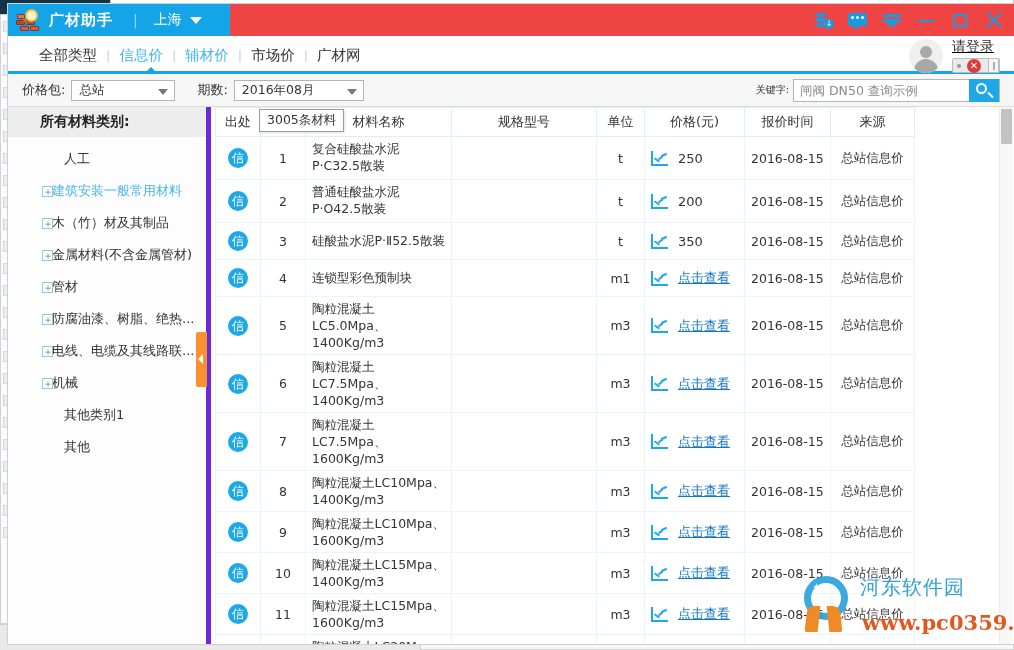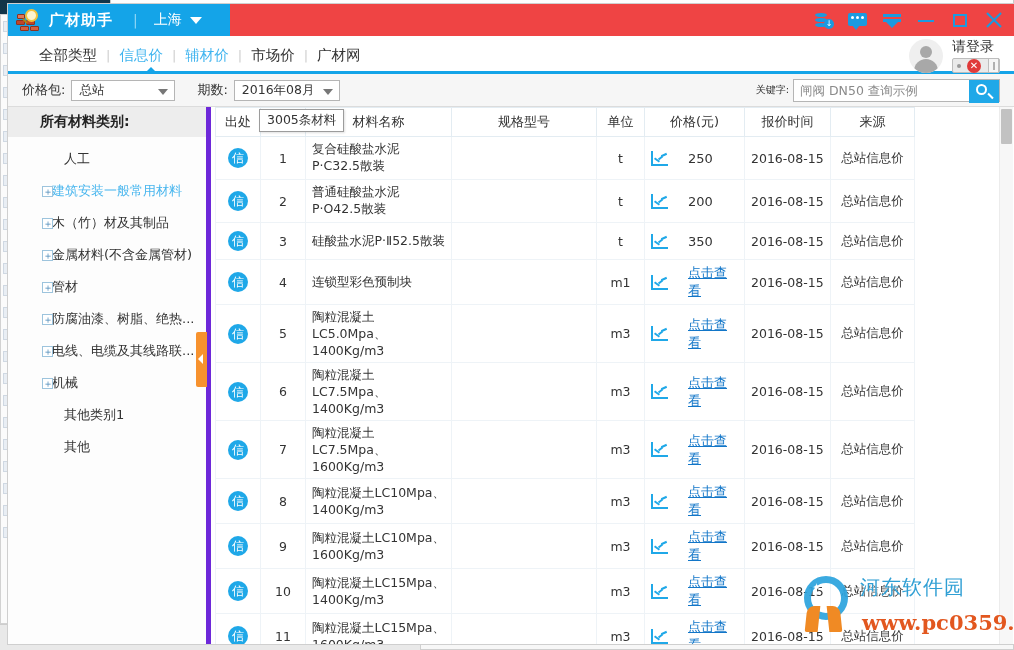--- a/index.html
+++ b/index.html
@@ -160,21 +160,21 @@
   }
   .login-area {
     position: absolute; right: 14px; top: 2px; display: flex; align-items: center; gap: 9px;
   }
   .avatar {
     width: 34px; height: 34px; border-radius: 50%; background: #efefef;
     position: relative; overflow: hidden;
   }
   .avatar .head { position: absolute; left: 11px; top: 7px; width: 12px; height: 12px; border-radius: 50%; background: #a8a8a8; }
   .avatar .body { position: absolute; left: 5px; top: 20px; width: 24px; height: 14px; border-radius: 12px 12px 0 0; background: #a8a8a8; }
-  .login-col { display: flex; flex-direction: column; gap: 2px; }
+  .login-col { display: flex; flex-direction: column; gap: 2px; text-decoration: underline; }
   .login-text { font-size: 14px; color: #333; }
   .ukey {
     width: 48px; height: 15px; background: #eaeaea; border: 1px solid #bdbdbd;
     border-radius: 2px; position: relative;
   }
   .ukey .dot { position: absolute; left: 4px; top: 5px; width: 4px; height: 4px; border-radius: 50%; background: #9a9a9a; }
   .ukey .cross {
     position: absolute; left: 14px; top: 0px; width: 14px; height: 14px; border-radius: 50%;
     background: #e03a3a; color: #fff; font-size: 10px; line-height: 13px; text-align: center; font-weight: bold;
   }
@@ -187,30 +187,30 @@
     border-bottom: 1px solid #dcdcdc;
     display: flex; align-items: center; padding-left: 14px;
   }
   .tb-label { font-size: 13px; color: #333; margin-right: 6px; }
   .tb-select {
     position: relative; height: 21px; background: #fff; border: 1px solid #b5b5b5;
     display: flex; align-items: center; padding: 0 22px 0 7px; font-size: 12.5px; color: #333;
     margin-right: 22px;
   }
   .tb-select.w1 { width: 104px; }
-  .tb-select.w2 { width: 106px; }
+  .tb-select.w2 { width: 130px; }
   .tb-select .car {
     position: absolute; right: 6px; top: 8px;
     border-left: 5px solid transparent; border-right: 5px solid transparent;
     border-top: 6px solid #777;
   }
   .search-wrap { position: absolute; right: 14px; display: flex; align-items: center; }
   .search-label { font-size: 10px; color: #333; margin-right: 4px; }
   .search-box {
-    display: flex; border: 1px solid #b5b5b5; background: #fff; height: 23px;
+    display: flex; align-items: center; border: 1px solid #b5b5b5; background: #fff; height: 23px;
   }
   .search-box input {
     border: none; outline: none; width: 175px; height: 21px; padding: 0 6px;
     font-size: 12.5px; color: #555; font-family: "DejaVu Sans","Liberation Sans",sans-serif;
   }
   .search-box input::placeholder { color: #8a8a8a; }
   .search-btn {
     width: 30px; height: 23px; background: #1fa8e8; position: relative; cursor: default;
   }
   .search-btn .mag {
@@ -277,21 +277,21 @@
   .c-time{ width: 86px; }
   .c-from{ width: 84px; text-align: center; }
   .c-pad { width: 76px; border: none !important; background: #fff; }
   th.c-pad { border: none !important; }
 
   .src-badge {
     display: inline-block; width: 20px; height: 20px; border-radius: 50%;
     background: #1fa8e8; color: #fff; font-size: 12px; line-height: 20px;
     text-align: center;
   }
-  .price-cell { display: flex; align-items: center; gap: 20px; }
+  .price-cell { display: flex; align-items: center; gap: 10px; }
   .chart-ic { width: 17px; height: 15px; position: relative; flex: none; }
   .chart-ic .ax-l { position: absolute; left: 0; top: 0; width: 2px; height: 15px; background: #1fa8e8; }
   .chart-ic .ax-b { position: absolute; left: 0; bottom: 0; width: 17px; height: 2px; background: #1fa8e8; }
   .chart-ic .s1, .chart-ic .s2, .chart-ic .s3 {
     position: absolute; height: 2px; background: #1fa8e8;
   }
   .chart-ic .s1 { left: 3px; top: 8px; width: 6px; transform: rotate(35deg); }
   .chart-ic .s2 { left: 7px; top: 6px; width: 5px; transform: rotate(-40deg); }
   .chart-ic .s3 { left: 10px; top: 3px; width: 6px; transform: rotate(-25deg); }
   .price-num { font-size: 13px; color: #333; }

